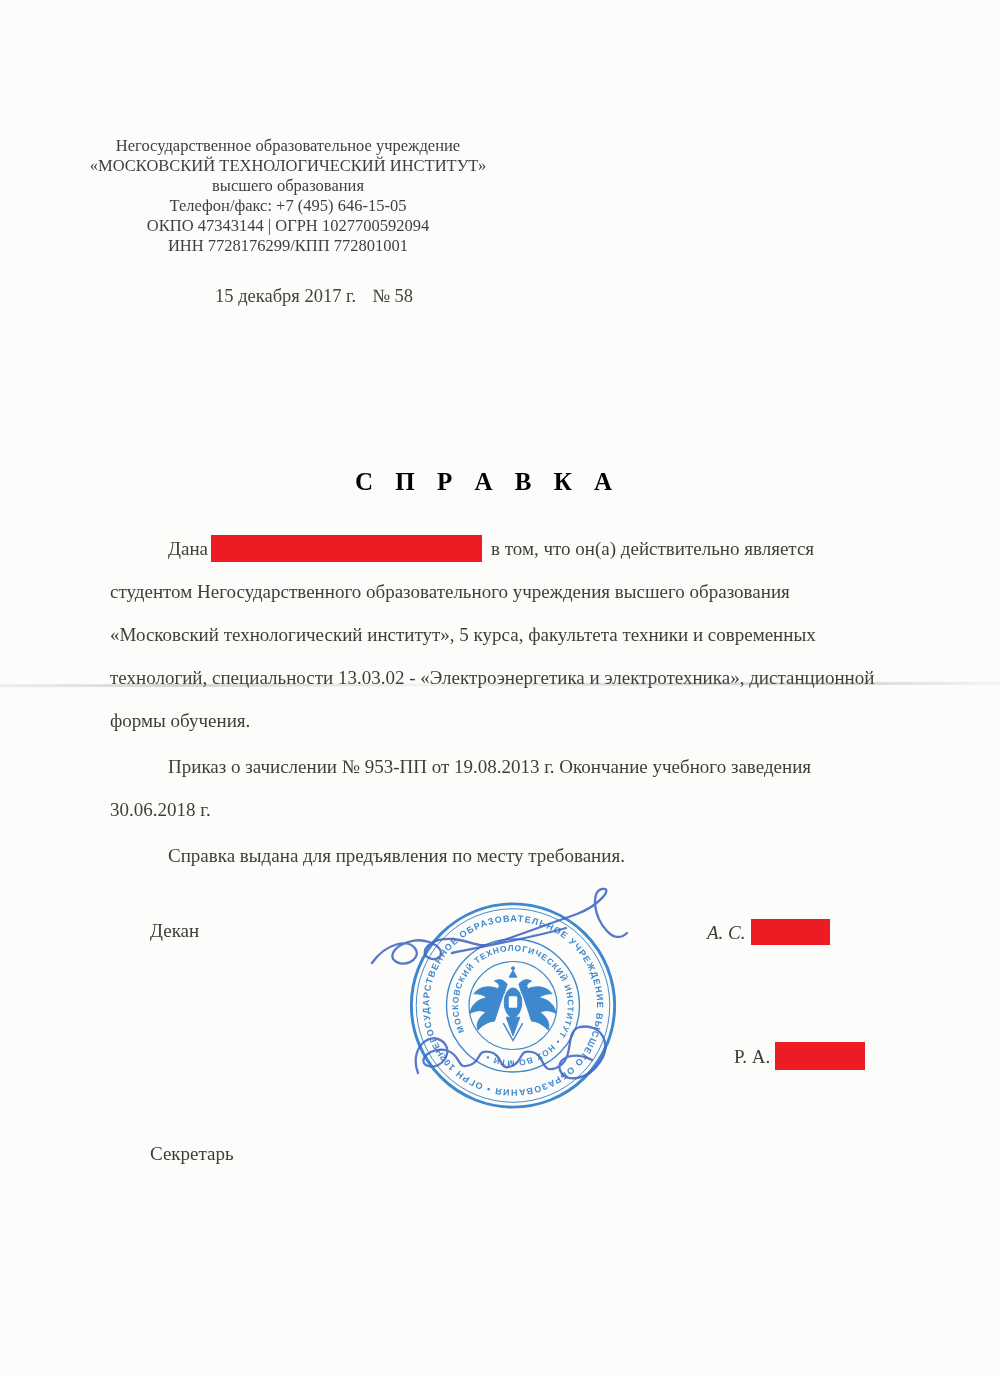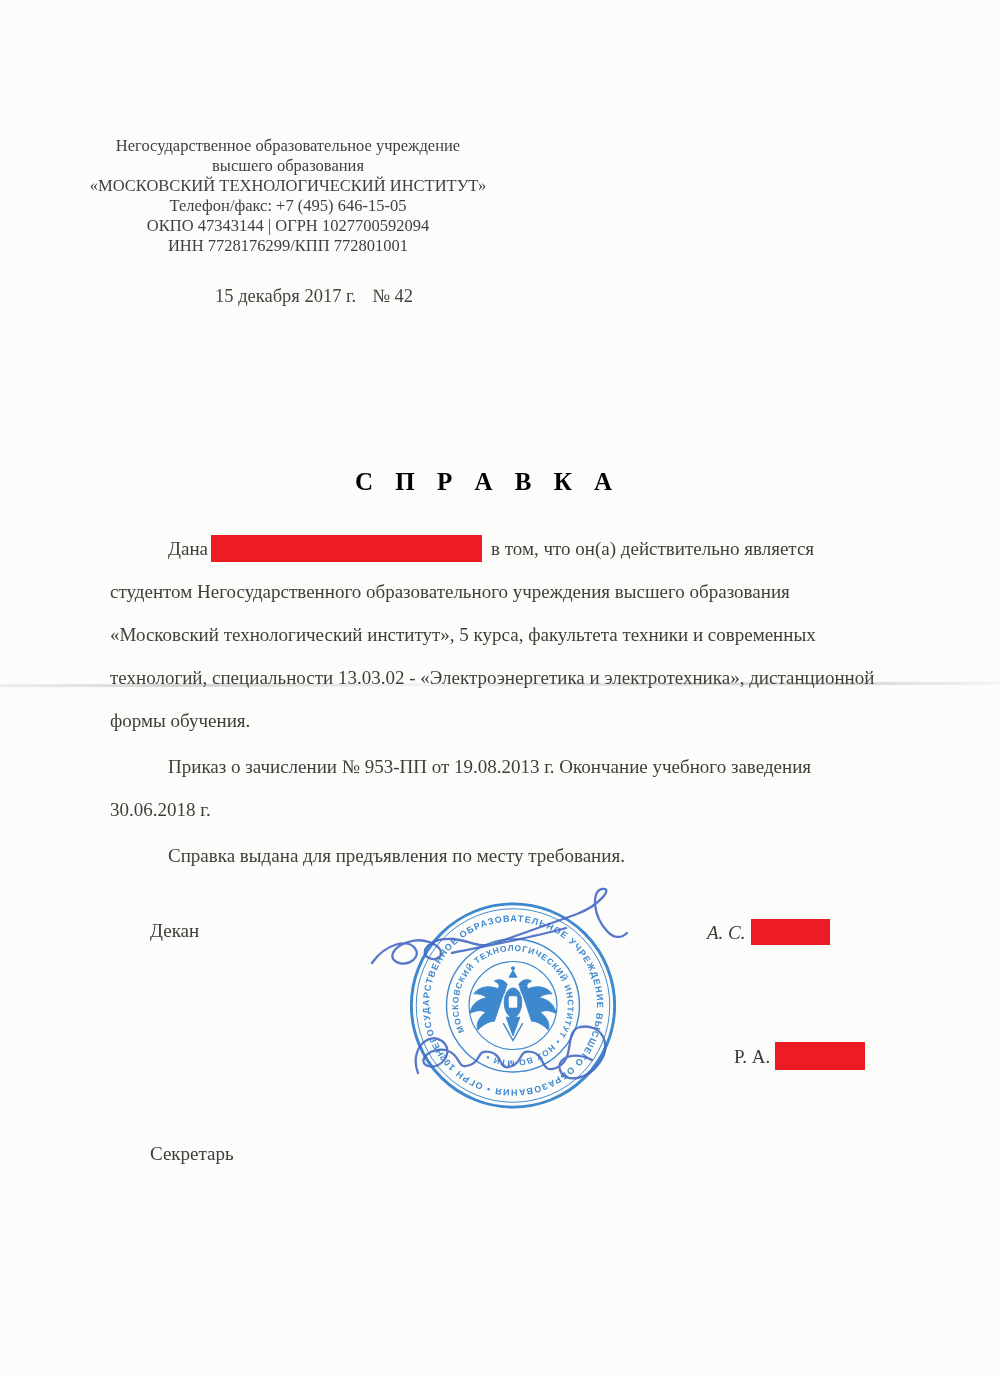--- a/index.html
+++ b/index.html
@@ -92,29 +92,29 @@
     pointer-events:none;
   }
 </style>
 </head>
 <body>
 
 <div class="page">
 
   <header class="org-header">
     <div class="hline">Негосударственное образовательное учреждение</div>
+    <div class="hline">«МОСКОВСКИЙ ТЕХНОЛОГИЧЕСКИЙ ИНСТИТУТ»</div>
     <div class="hline">высшего образования</div>
-    <div class="hline">«МОСКОВСКИЙ ТЕХНОЛОГИЧЕСКИЙ ИНСТИТУТ»</div>
     <div class="hline">Телефон/факс: +7 (495) 646-15-05</div>
     <div class="hline">ОКПО 47343144 | ОГРН 1027700592094</div>
     <div class="hline">ИНН 7728176299/КПП 772801001</div>
   </header>
 
   <div class="date-line">
-    <span>15 декабря 2017 г.</span><span class="docnum">№ 42</span>
+    <span>15 декабря 2017 г.</span><span class="docnum">№ 58</span>
   </div>
 
   <h1 class="doc-title">С П Р А В К А</h1>
 
   <div class="body-text">
     <p><span>Дана</span><span class="redaction redaction-name"></span><span>в том, что он(а) действительно является студентом Негосударственного образовательного учреждения высшего образования «Московский технологический институт», 5 курса, факультета техники и современных технологий, специальности 13.03.02 - «Электроэнергетика и электротехника», дистанционной формы обучения.</span></p>
     <p>Приказ о зачислении № 953-ПП от 19.08.2013 г. Окончание учебного заведения 30.06.2018 г.</p>
     <p>Справка выдана для предъявления по месту требования.</p>
   </div>
 

